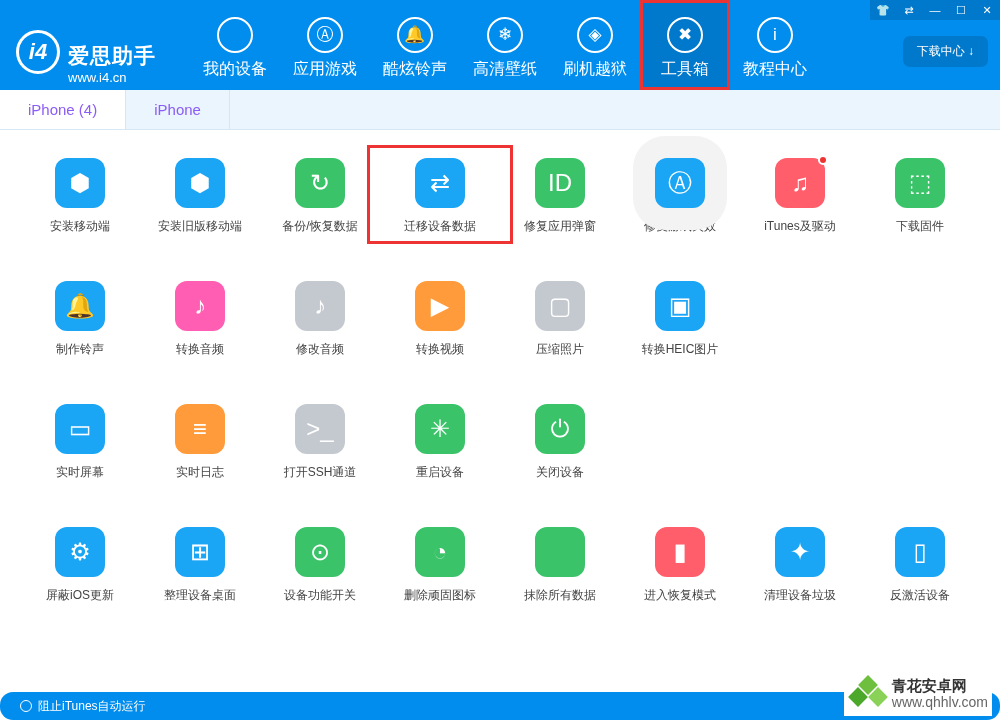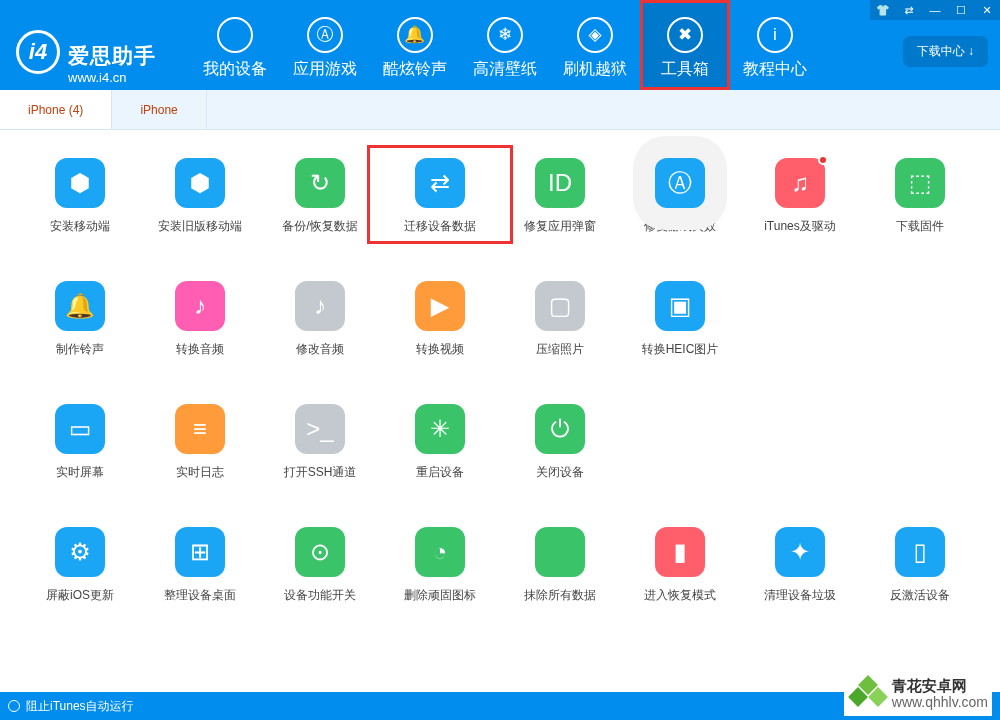--- a/index.html
+++ b/index.html
@@ -16,39 +16,39 @@
 .nav-item { width: 90px; display: flex; flex-direction: column; align-items: center; justify-content: center; color: #fff; cursor: pointer; position: relative; padding-top: 6px; }
 .nav-item.active { background: #0078cc; outline: 3px solid #e33; outline-offset: -3px; }
 .nav-icon { width: 36px; height: 36px; border: 2px solid #fff; border-radius: 50%; display: flex; align-items: center; justify-content: center; font-size: 17px; margin-bottom: 6px; }
 .nav-label { font-size: 16px; }
 
 .win-controls { position: absolute; top: 0; right: 0; display: flex; background: #0078cc; }
 .win-btn { width: 26px; height: 20px; display: flex; align-items: center; justify-content: center; color: #fff; font-size: 11px; cursor: pointer; }
 .dl-center { position: absolute; top: 36px; right: 12px; background: #0078cc; color: #fff; font-size: 12px; padding: 7px 14px; border-radius: 7px; cursor: pointer; }
 
 .tabs { height: 40px; background: #eaf5fd; display: flex; border-bottom: 1px solid #d6e6f2; }
-.tab { padding: 0 28px; display: flex; align-items: center; font-size: 12px; color: #c2410c; cursor: pointer; border-right: 1px solid #d6e6f2; }
+.tab { padding: 0 28px; display: flex; align-items: center; font-size: 15px; color: #8b5cf6; cursor: pointer; border-right: 1px solid #d6e6f2; }
 .tab.active { background: #fff; }
 
 .grid { padding: 28px 20px 10px 20px; display: grid; grid-template-columns: repeat(8, 1fr); gap: 46px 0; }
 .tool { display: flex; flex-direction: column; align-items: center; cursor: pointer; position: relative; }
 .tool-icon { width: 50px; height: 50px; border-radius: 12px; display: flex; align-items: center; justify-content: center; color: #fff; font-size: 24px; margin-bottom: 10px; position: relative; }
 .tool-label { font-size: 12px; color: #444; text-align: center; }
 .tool.highlighted { outline: 3px solid #e33; outline-offset: 4px; padding: 6px 6px 2px; margin: -6px -6px -2px; }
 .tool.shaded .tool-icon { box-shadow: 0 0 0 22px #f3f3f3; }
 .badge-dot { position: absolute; top: -3px; right: -3px; width: 10px; height: 10px; background: #e33; border-radius: 50%; border: 2px solid #fff; }
 
 .c-blue { background: #1aa5f5; }
 .c-green { background: #3bc36a; }
 .c-gray { background: #c4c9cf; }
 .c-red { background: #ff5e6a; }
 .c-pink { background: #ff5eb3; }
 .c-orange { background: #ff9b3a; }
 
-.footer { position: absolute; bottom: 0; left: 0; right: 0; height: 28px; background: #008dee; color: #fff; display: flex; align-items: center; padding: 0 8px; font-size: 12px; justify-content: space-between; }
+.footer { position: absolute; bottom: 0; left: 0; right: 0; height: 28px; background: #008dee; color: #fff; display: flex; align-items: center; padding: 0 20px; font-size: 12px; justify-content: space-between; border-radius: 13px; }
 .footer-left { display: flex; align-items: center; gap: 6px; }
 .radio { width: 12px; height: 12px; border: 1.5px solid #fff; border-radius: 50%; }
 
 .watermark { position: absolute; bottom: 4px; right: 8px; display: flex; align-items: center; gap: 4px; z-index: 5; background:#fff; padding:2px 4px;}
 .wm-icon { width: 40px; height: 40px; position:relative;}
 .wm-cube{position:absolute;width:14px;height:14px;background:#6fbf3f;transform:rotate(45deg);}
 .wm-cube:nth-child(1){top:4px;left:13px;}
 .wm-cube:nth-child(2){top:16px;left:3px;background:#4ba82b;}
 .wm-cube:nth-child(3){top:16px;left:23px;background:#8ad157;}
 .wm-text { line-height: 1.1; }

